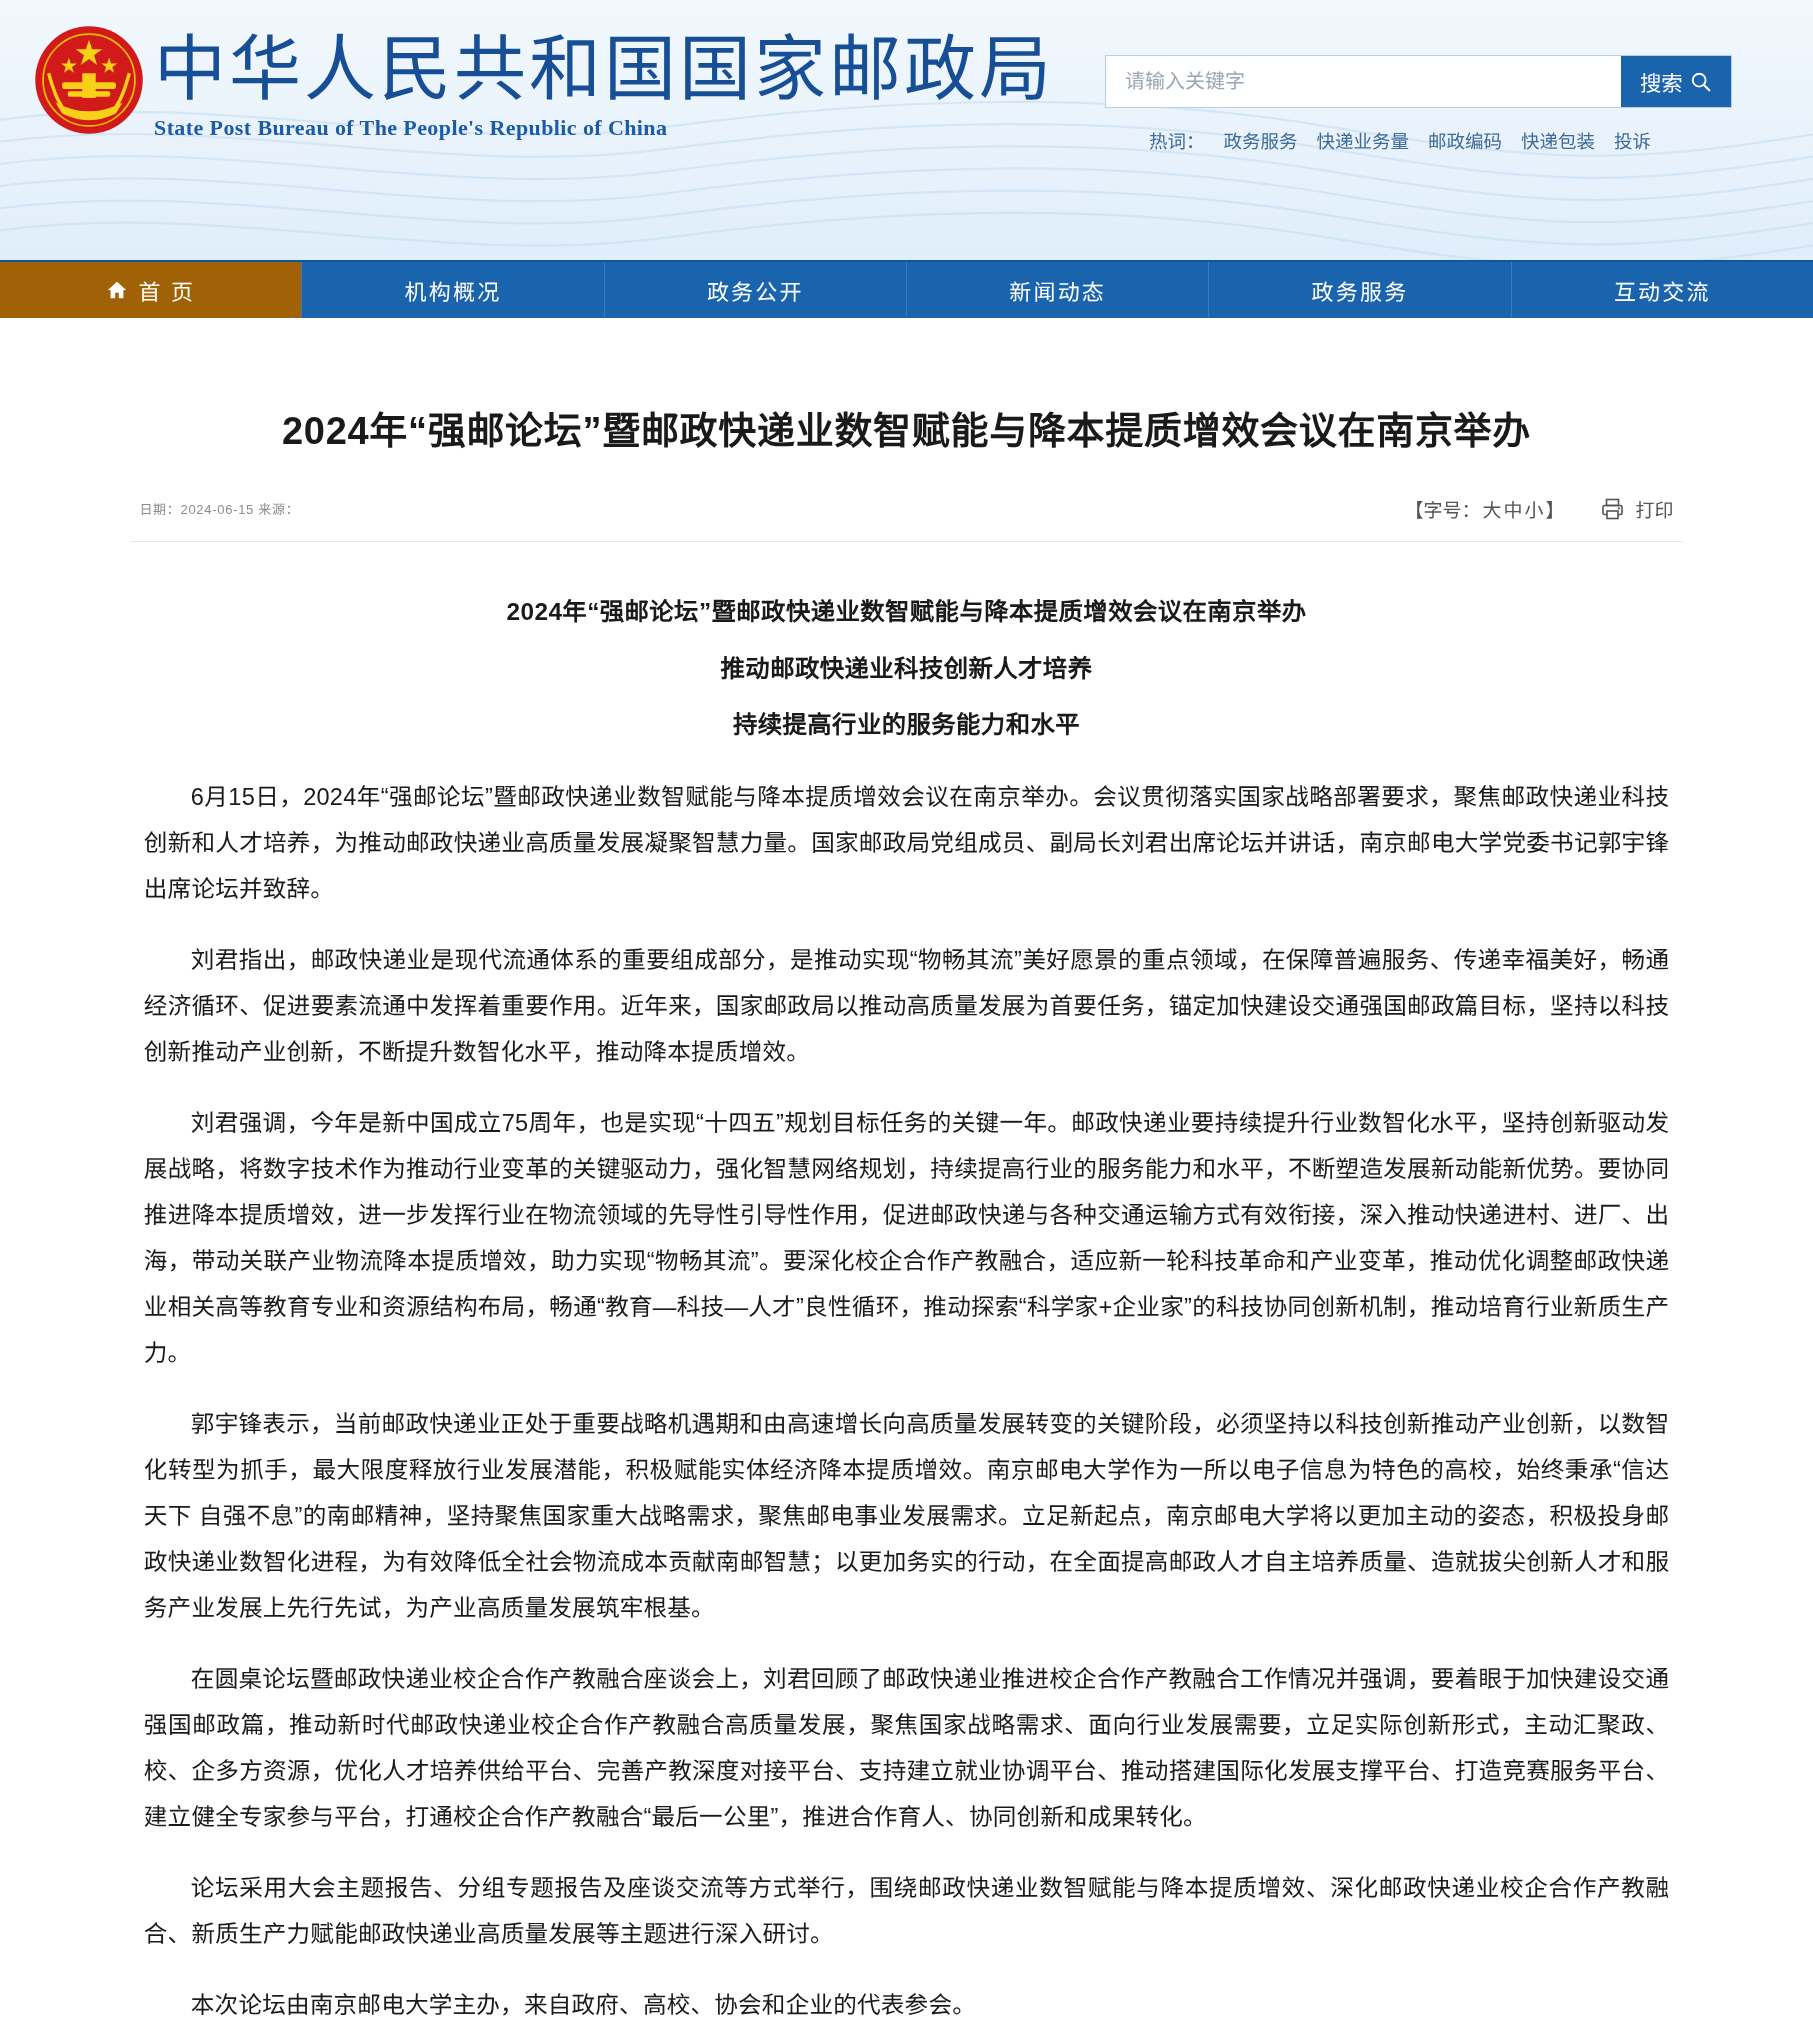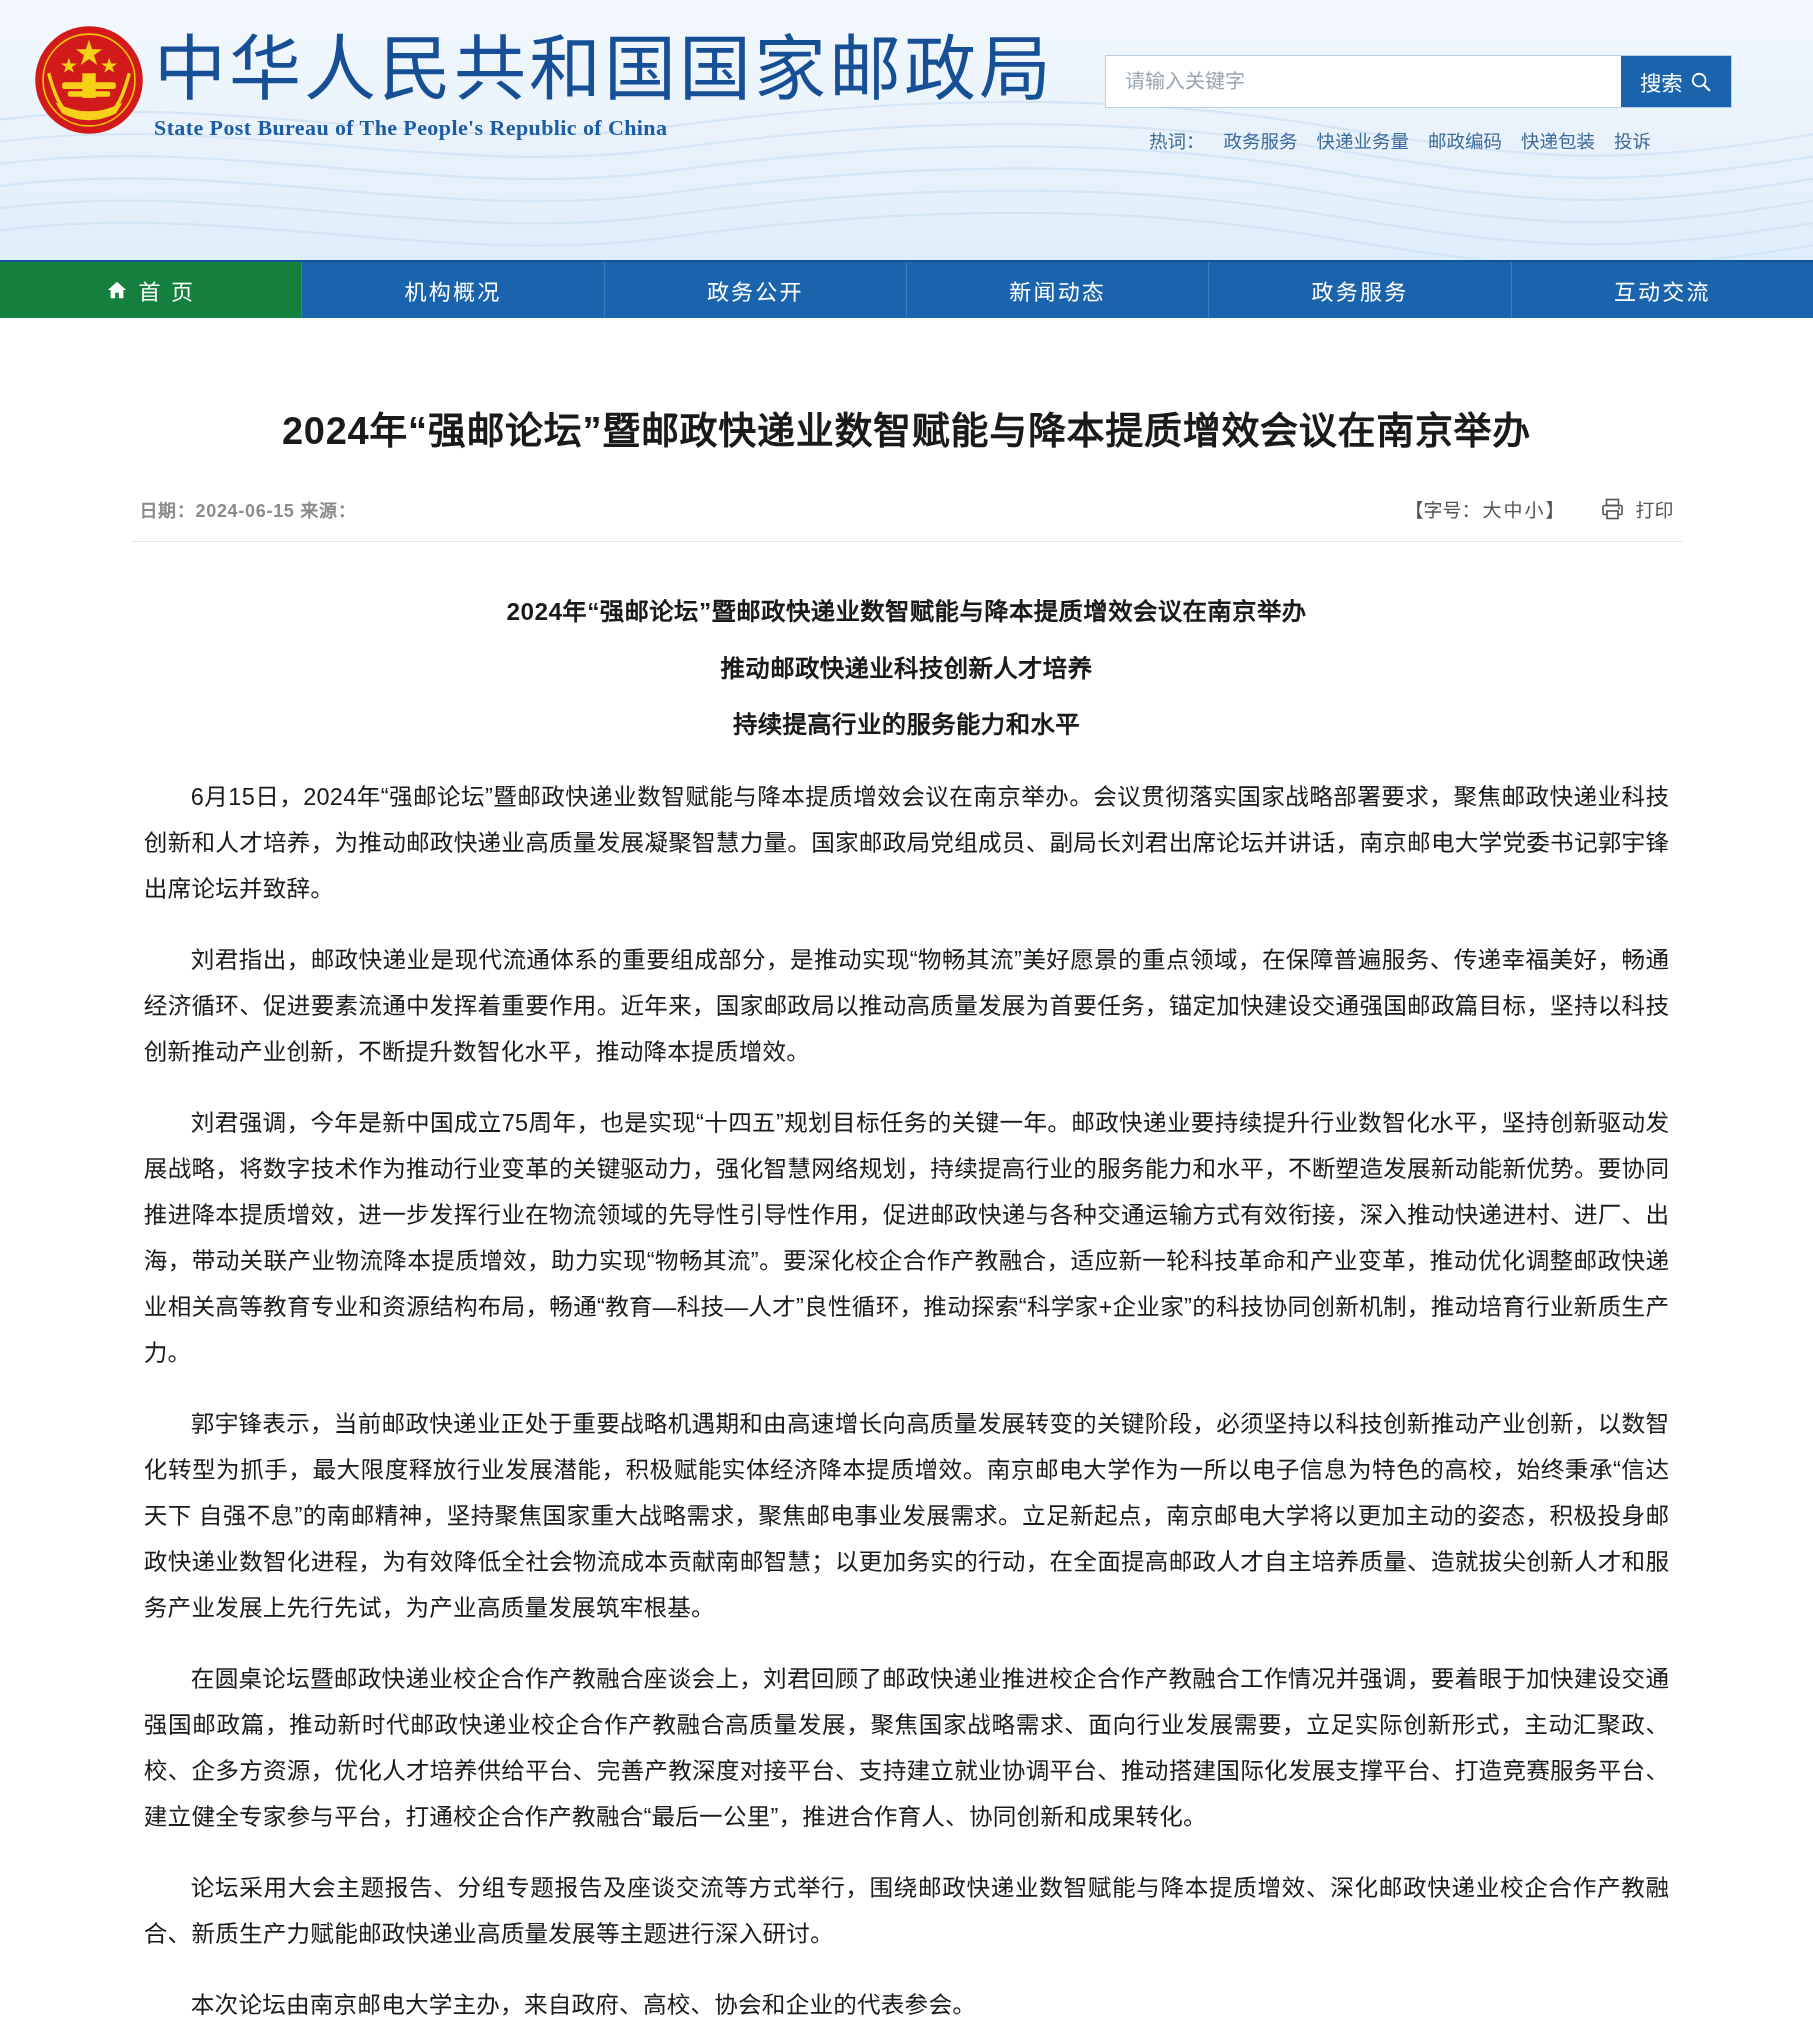--- a/index.html
+++ b/index.html
@@ -119,21 +119,21 @@
     align-items: center;
     justify-content: center;
     gap: 10.3px;
     color: #ffffff;
     font-size: 22px;
     letter-spacing: 2.2px;
     cursor: pointer;
     border-right: 0.7px solid #3b7cc0;
   }
   .nav-item:last-child { border-right: 0; }
-  .nav-item.active { background: #15803d; text-align: right; }
+  .nav-item.active { background: #a16207; text-align: right; }
   .home-icon { display: inline-block; width: 22px; height: 22px; }
 
   
   .nav-shadow { height: 4.4px; background: #ffffff; }
 
   
   .container {
     width: 1552px;
     margin: 0 auto;
     padding: 0 0 44px 0;
@@ -150,24 +150,23 @@
   .meta-row {
     display: flex;
     align-items: center;
     justify-content: space-between;
     margin-top: 38px;
     padding: 0 8.9px 0 8.9px;
     border-bottom: 0.7px solid #e6e6e6;
     padding-bottom: 19px;
   }
   .meta-left {
-    font-size: 18px;
+    font-size: 13px;
     color: #8b8b8b;
     letter-spacing: 0.7px;
-    font-weight: bold;
   }
   .meta-right {
     display: flex;
     align-items: center;
     gap: 35px;
     font-size: 19px;
     color: #555;
   }
   .fontsize-group { display: flex; align-items: center; gap: 2px; }
   .fontsize-group .brk { color: #555; }

